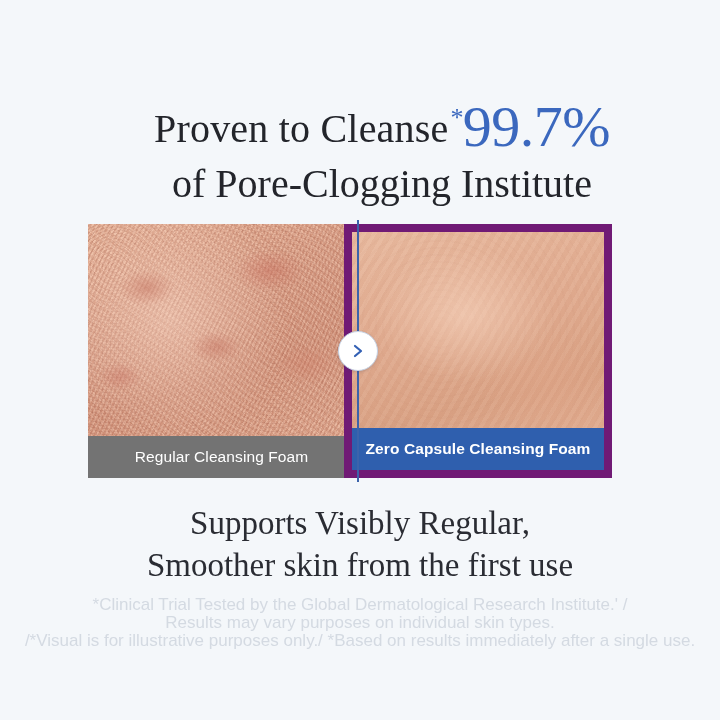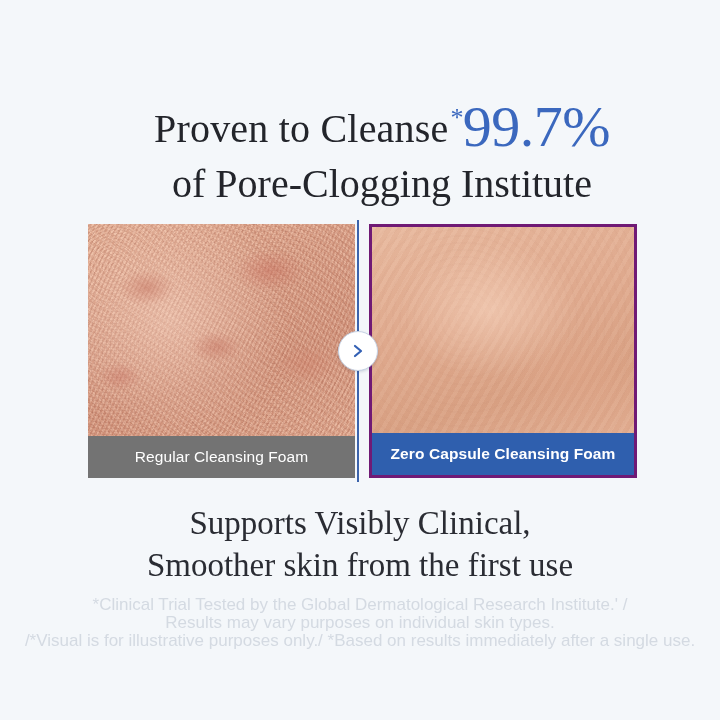--- a/index.html
+++ b/index.html
@@ -79,23 +79,23 @@
     top: 0;
     height: 254px;
     overflow: hidden;
     box-sizing: border-box;
   }
   .panel-before {
     left: 0;
     width: 267px;
   }
   .panel-after {
-    left: 281px;
+    left: 256px;
     width: 268px;
-    border: 3px solid #701a75;
+    border: 8px solid #701a75;
   }
   .skin {
     position: absolute;
     top: 0;
     left: 0;
     right: 0;
     height: 212px;
     overflow: hidden;
   }
   .panel-after .skin { height: 208px; }
@@ -239,21 +239,21 @@
     <div class="divider-line"></div>
 
     <div class="chevron-badge">
       <svg width="13" height="16" viewBox="0 0 13 16" aria-hidden="true">
         <polyline points="3,3 9,8 3,13" fill="none" stroke="#3360b4" stroke-width="2.2" stroke-linecap="round" stroke-linejoin="round"></polyline>
       </svg>
     </div>
   </div>
 
   <div class="tagline">
-    <span class="tagline-line">Supports Visibly Clinical,</span>
+    <span class="tagline-line">Supports Visibly Regular,</span>
     <span class="tagline-line">Smoother skin from the first use</span>
   </div>
 
   <div class="disclaimer">
     <span class="disclaimer-line">*Clinical Trial Tested by the Global Dermatological Research Institute.' /</span>
     <span class="disclaimer-line">Results may vary purposes on individual skin types.</span>
     <span class="disclaimer-line">/*Visual is for illustrative purposes only./ *Based on results immediately after a single use.</span>
   </div>
 
 </div>

